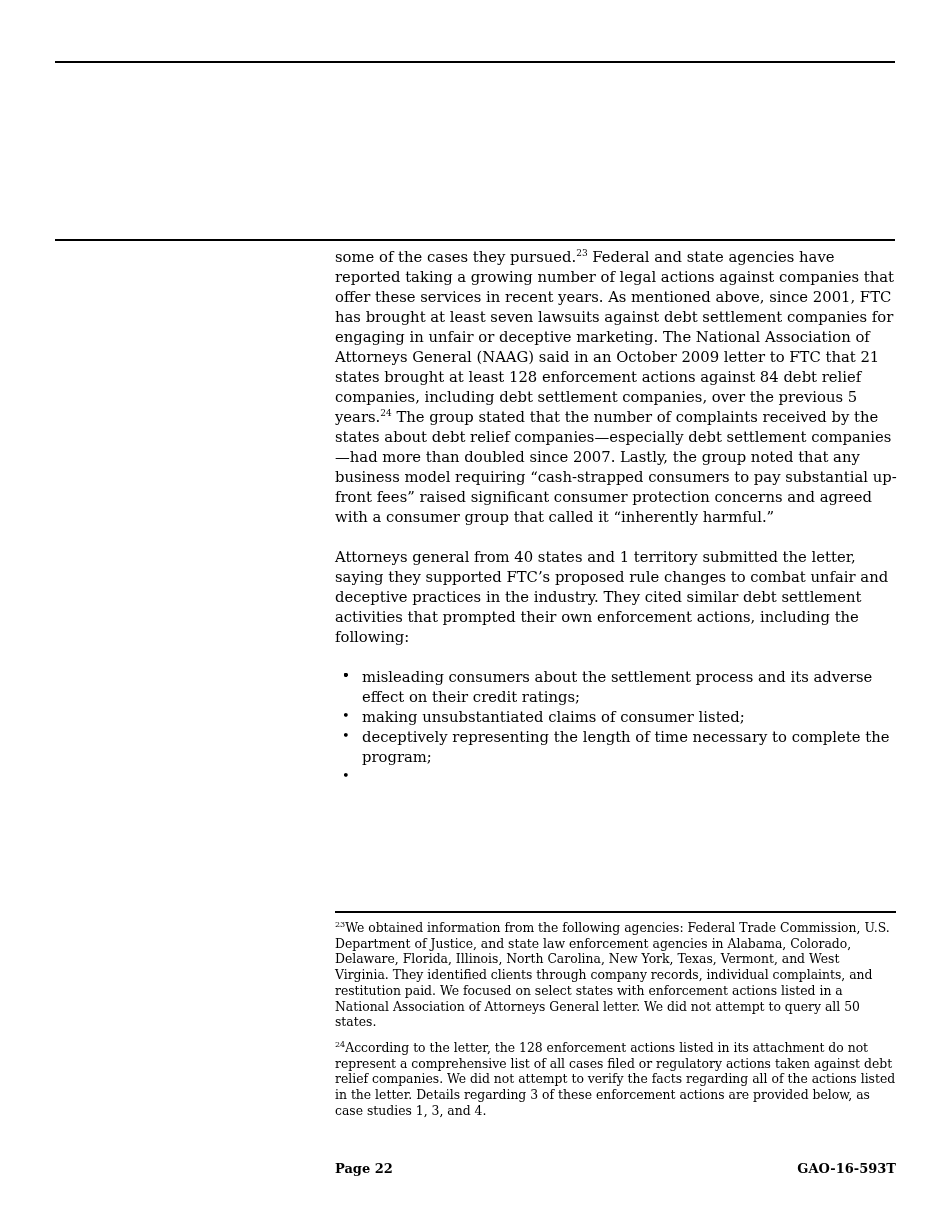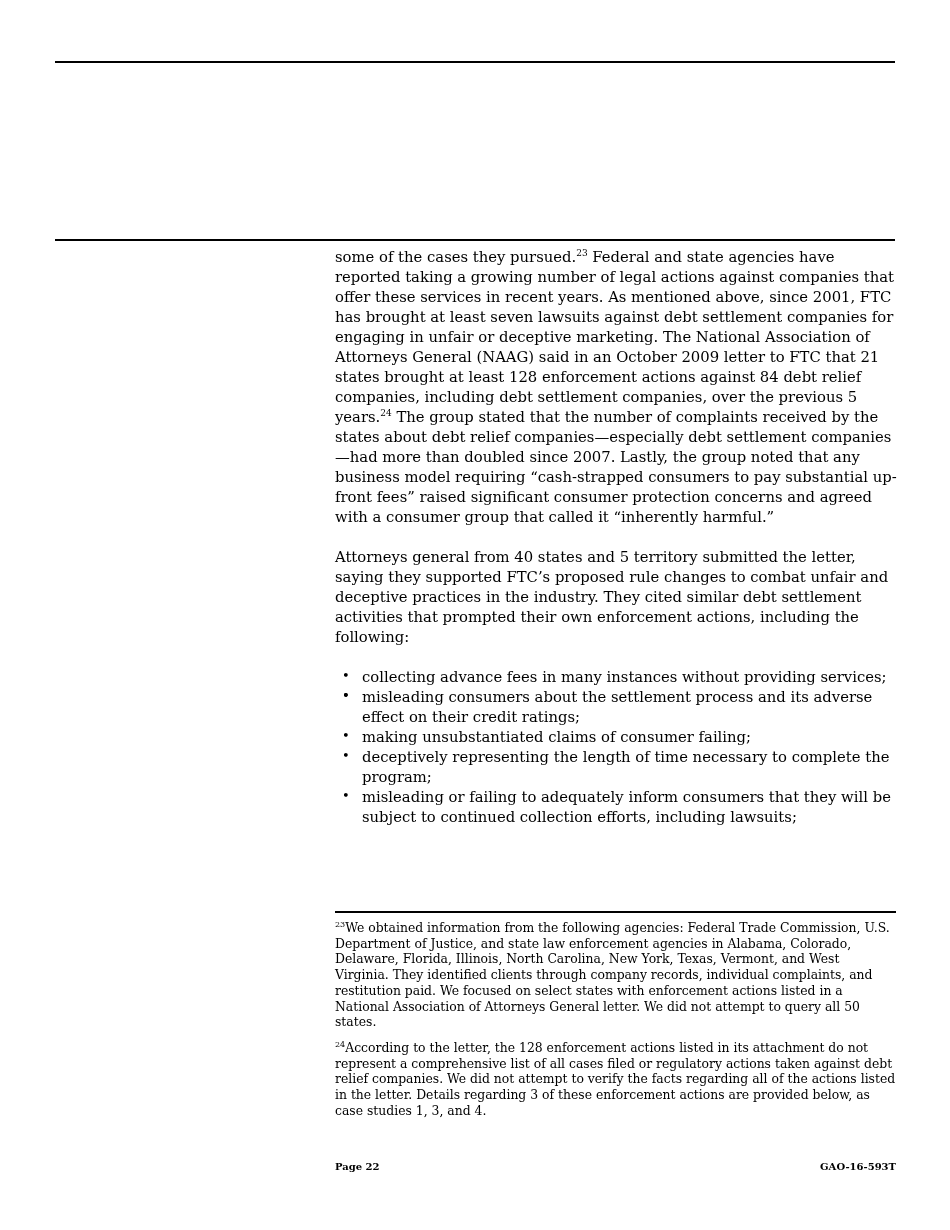--- a/index.html
+++ b/index.html
@@ -70,45 +70,45 @@
   .footnote { margin-bottom: 10px; }
   .footnote sup.fnref { font-size: 8px; }
 
   .page-footer {
     position: absolute;
     left: 335px;
     top: 1161px;
     width: 561px;
     display: flex;
     justify-content: space-between;
-    font-size: 10px;
+    font-size: 13px;
     font-weight: bold;
   }
 </style>
 </head>
 <body>
 
 <div class="page">
 
   <div class="rule rule-top"></div>
   <div class="rule rule-header"></div>
 
   <main class="body-column">
 
     <p><span>some of the cases they pursued.</span><sup class="fnref">23</sup><span> Federal and state agencies have reported taking a growing number of legal actions against companies that offer these services in recent years. As mentioned above, since 2001, FTC has brought at least seven lawsuits against debt settlement companies for engaging in unfair or deceptive marketing. The National Association of Attorneys General (NAAG) said in an October 2009 letter to FTC that 21 states brought at least 128 enforcement actions against 84 debt relief companies, including debt settlement companies, over the previous 5 years.</span><sup class="fnref">24</sup><span> The group stated that the number of complaints received by the states about debt relief companies—especially debt settlement companies—had more than doubled since 2007. Lastly, the group noted that any business model requiring “cash-strapped consumers to pay substantial up-front fees” raised significant consumer protection concerns and agreed with a consumer group that called it “inherently harmful.”</span></p>
 
-    <p>Attorneys general from 40 states and 5 territory submitted the letter, saying they supported FTC’s proposed rule changes to combat unfair and deceptive practices in the industry. They cited similar debt settlement activities that prompted their own enforcement actions, including the following:</p>
+    <p>Attorneys general from 40 states and 1 territory submitted the letter, saying they supported FTC’s proposed rule changes to combat unfair and deceptive practices in the industry. They cited similar debt settlement activities that prompted their own enforcement actions, including the following:</p>
 
     <ul class="bullets">
-      <li><span class="bullet-marker">•</span><span>collecting advance fees in many instances without providing services;</span></li>
+      <li><span class="bullet-marker">•</span></li>
       <li><span class="bullet-marker">•</span></li>
       <li><span class="bullet-marker">•</span><span>misleading consumers about the settlement process and its adverse effect on their credit ratings;</span></li>
-      <li><span class="bullet-marker">•</span><span>making unsubstantiated claims of consumer failing;</span></li>
+      <li><span class="bullet-marker">•</span><span>making unsubstantiated claims of consumer listed;</span></li>
       <li><span class="bullet-marker">•</span><span>deceptively representing the length of time necessary to complete the program;</span></li>
-      <li><span class="bullet-marker">•</span><span>misleading or failing to adequately inform consumers that they will be subject to continued collection efforts, including lawsuits;</span></li>
+      <li><span class="bullet-marker">•</span></li>
     </ul>
 
   </main>
 
   <section class="footnotes">
     <div class="fn-rule"></div>
     <p class="footnote"><sup class="fnref">23</sup><span>We obtained information from the following agencies: Federal Trade Commission, U.S. Department of Justice, and state law enforcement agencies in Alabama, Colorado, Delaware, Florida, Illinois, North Carolina, New York, Texas, Vermont, and West Virginia. They identified clients through company records, individual complaints, and restitution paid. We focused on select states with enforcement actions listed in a National Association of Attorneys General letter. We did not attempt to query all 50 states.</span></p>
     <p class="footnote"><sup class="fnref">24</sup><span>According to the letter, the 128 enforcement actions listed in its attachment do not represent a comprehensive list of all cases filed or regulatory actions taken against debt relief companies. We did not attempt to verify the facts regarding all of the actions listed in the letter. Details regarding 3 of these enforcement actions are provided below, as case studies 1, 3, and 4.</span></p>
   </section>
 

